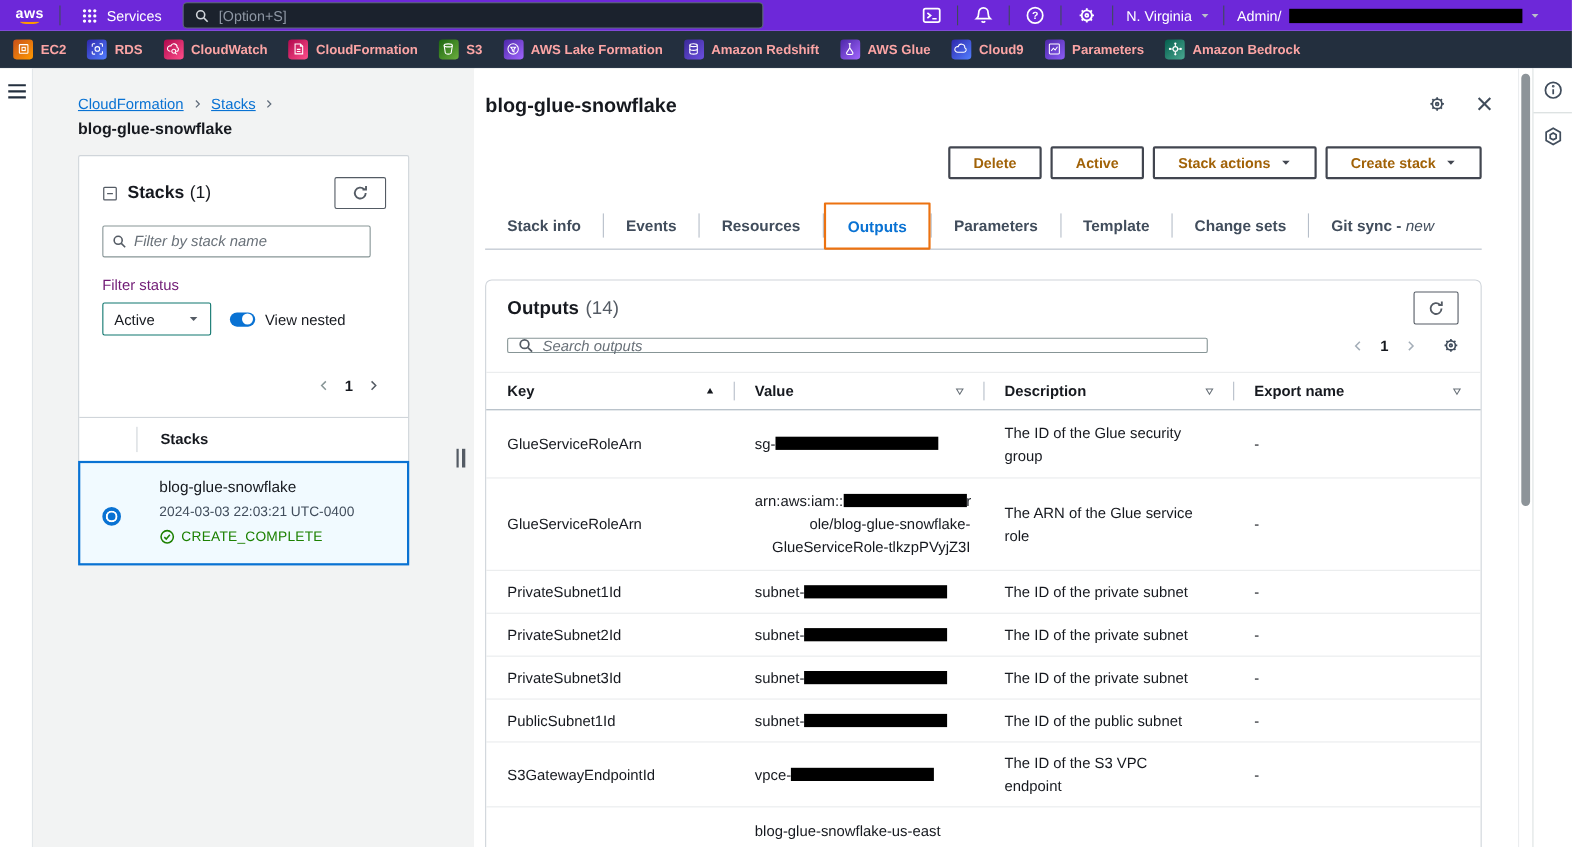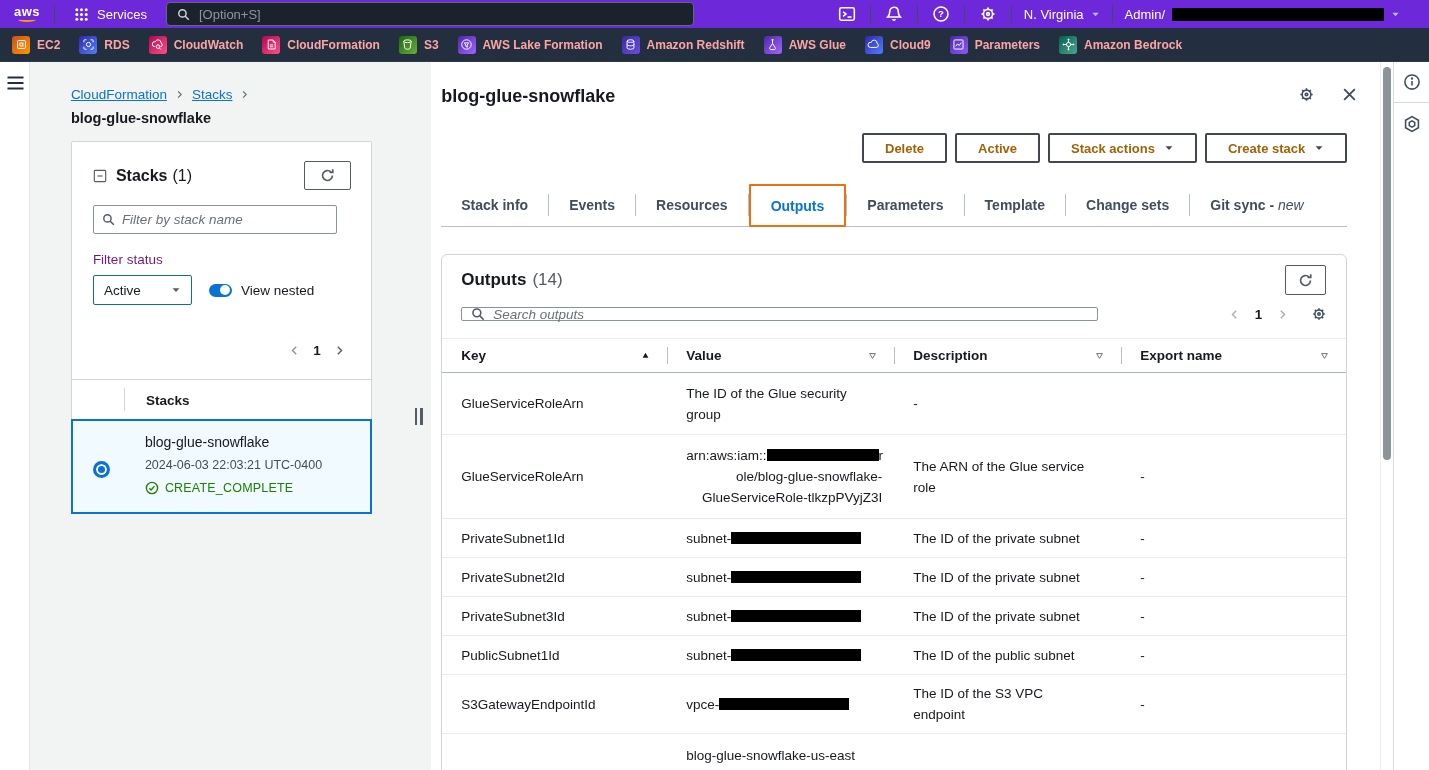--- a/index.html
+++ b/index.html
@@ -414,21 +414,21 @@
             </svg>
           </span>
       </div>
       <div class="list-head">
         <span class="cdiv"></span>
         <span class="lbl">Stacks</span>
       </div>
       <div class="stack-item">
         <span class="radio"></span>
         <div class="stack-name">blog-glue-snowflake</div>
-        <div class="stack-date">2024-06-03 22:03:21 UTC-0400</div>
+        <div class="stack-date">2024-03-03 22:03:21 UTC-0400</div>
         <div class="stack-status">
           <span>
               <svg viewBox="0 0 16 16" fill="none" stroke="currentColor" stroke-width="1.6">
                 <circle cx="8" cy="8" r="6.4"></circle>
                 <path d="M5 8.3l2 2 3.8-4.4"></path>
               </svg>
             </span>
           <span class="st">CREATE_COMPLETE</span>
         </div>
       </div>
@@ -590,20 +590,25 @@
                   <path d="M3.8 5.2h8.4L8 12.2z"></path>
                 </svg>
               </span>
             </div>
           </div>
         <div id="tbody">
             <div class="trow" style="height:62px">
               <div class="tcell c0">
                 <div class="inner">GlueServiceRoleArn</div>
               </div>
+              <div class="tcell c1">
+                <div class="inner">
+                  <div><span>sg-</span><span class="redact" style="width:148px"></span></div>
+                </div>
+              </div>
               <div class="tcell c2">
                 <div class="inner">The ID of the Glue security group</div>
               </div>
               <div class="tcell c3">
                 <div class="inner">-</div>
               </div>
             </div>
             <div class="trow" style="height:84px">
               <div class="tcell c0">
                 <div class="inner">GlueServiceRoleArn</div>

